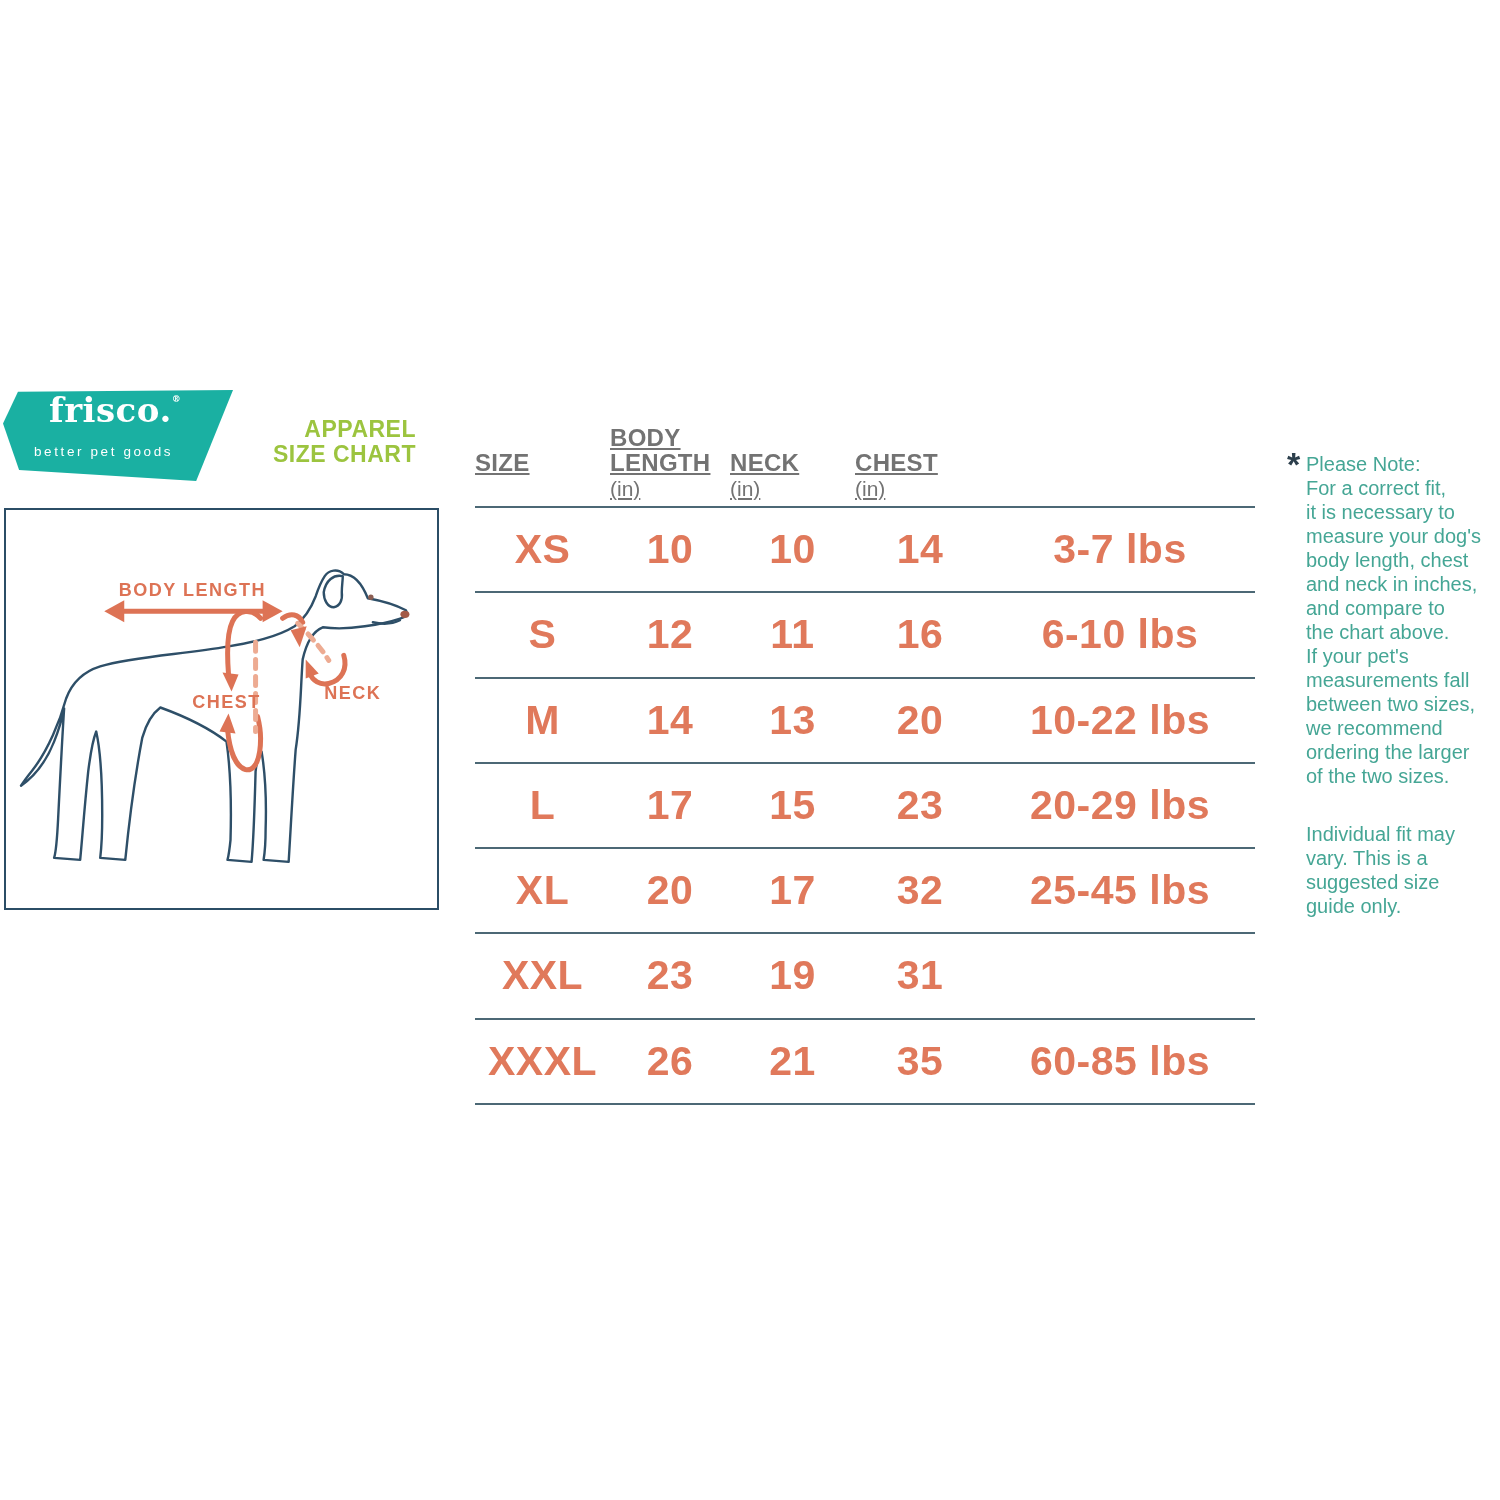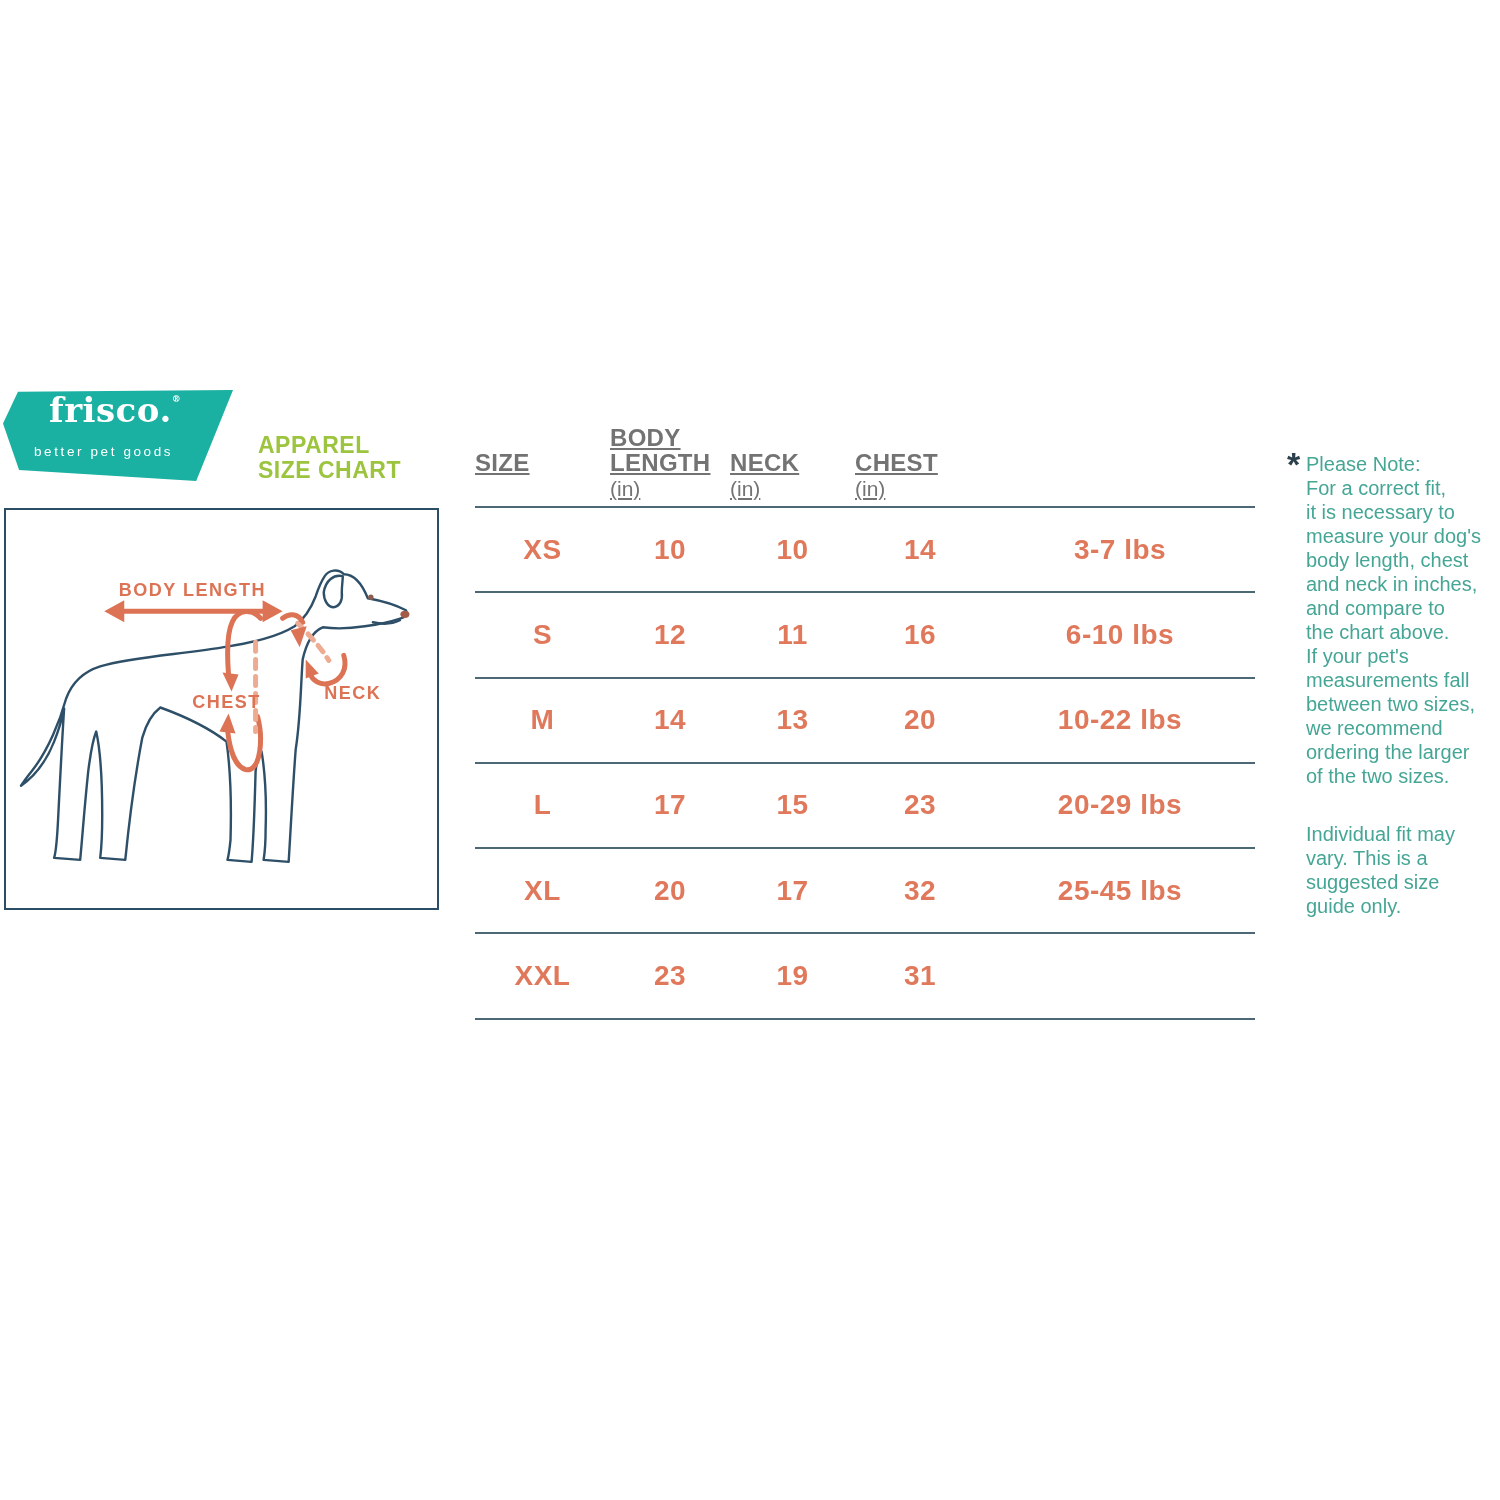--- a/index.html
+++ b/index.html
@@ -17,39 +17,39 @@
     position:absolute;left:46px;top:1px;
     font-family:"DejaVu Serif",serif;font-weight:bold;font-size:34px;letter-spacing:0.5px;
   }
   .reg{font-size:9px;vertical-align:20px;letter-spacing:0;}
   .tagline{
     position:absolute;left:31px;top:55px;
     font-size:13.5px;letter-spacing:2.6px;font-weight:normal;
   }
   
   .title{
-    position:absolute;left:258px;top:433px;width:158px;
-    text-align:left;color:#9cc43f;font-weight:bold;font-size:23px;line-height:25px;letter-spacing:0.5px;
+    position:absolute;left:258px;top:417px;width:158px;
+    text-align:right;color:#9cc43f;font-weight:bold;font-size:23px;line-height:25px;letter-spacing:0.5px;
   }
   
   .diagram{
     position:absolute;left:4px;top:508px;width:435px;height:402px;
     border:2.5px solid #2b4d66;box-sizing:border-box;background:#fff;
   }
   .diagram svg{position:absolute;left:0;top:0;width:100%;height:100%;}
   
   .table{position:absolute;left:475px;top:412px;width:780px;}
   .thead{display:flex;align-items:flex-end;height:94px;box-sizing:border-box;padding-bottom:4px;}
   .th{text-align:left;color:#737373;text-decoration:underline;}
   .th-main{font-weight:bold;font-size:24px;line-height:25px;white-space:pre-line;letter-spacing:0.3px;}
   .th-sub{font-size:21px;line-height:27px;min-height:27px;font-weight:normal;}
   .th-wt{position:relative;left:-18px;}
   .tbody{border-bottom:2px solid #4c6875;}
   .tr{display:flex;height:85.28px;border-top:2px solid #4c6875;box-sizing:border-box;align-items:center;}
-  .td{text-align:center;color:#e0795b;font-weight:bold;font-size:28px;letter-spacing:0.5px;}
+  .td{text-align:center;color:#e0795b;font-weight:bold;font-size:41px;letter-spacing:0.5px;}
   .c-size{width:135px;}
   .c-bl{width:120px;}
   .c-neck{width:125px;}
   .c-chest{width:130px;}
   .c-wt{width:270px;}
   
   .note-ast{
     position:absolute;left:1287px;top:447px;color:#2c3f4c;
     font-size:34px;font-weight:bold;line-height:34px;
   }
@@ -189,20 +189,27 @@
       <div class="td c-wt cell-wt">25-45 lbs</div>
     </div>
 
     <div class="tr">
       <div class="td c-size cell-size">XXL</div>
       <div class="td c-bl cell-bl">23</div>
       <div class="td c-neck cell-neck">19</div>
       <div class="td c-chest cell-chest">31</div>
     </div>
 
+    <div class="tr">
+      <div class="td c-size cell-size">XXXL</div>
+      <div class="td c-bl cell-bl">26</div>
+      <div class="td c-neck cell-neck">21</div>
+      <div class="td c-chest cell-chest">35</div>
+      <div class="td c-wt cell-wt">60-85 lbs</div>
+    </div>
   </div>
   </div>
 
   <div class="note-ast">*</div>
   <div class="note">
     <div class="note-heading">Please Note:</div>
     <div class="note-body">For a correct fit,
 it is necessary to
 measure your dog's
 body length, chest

